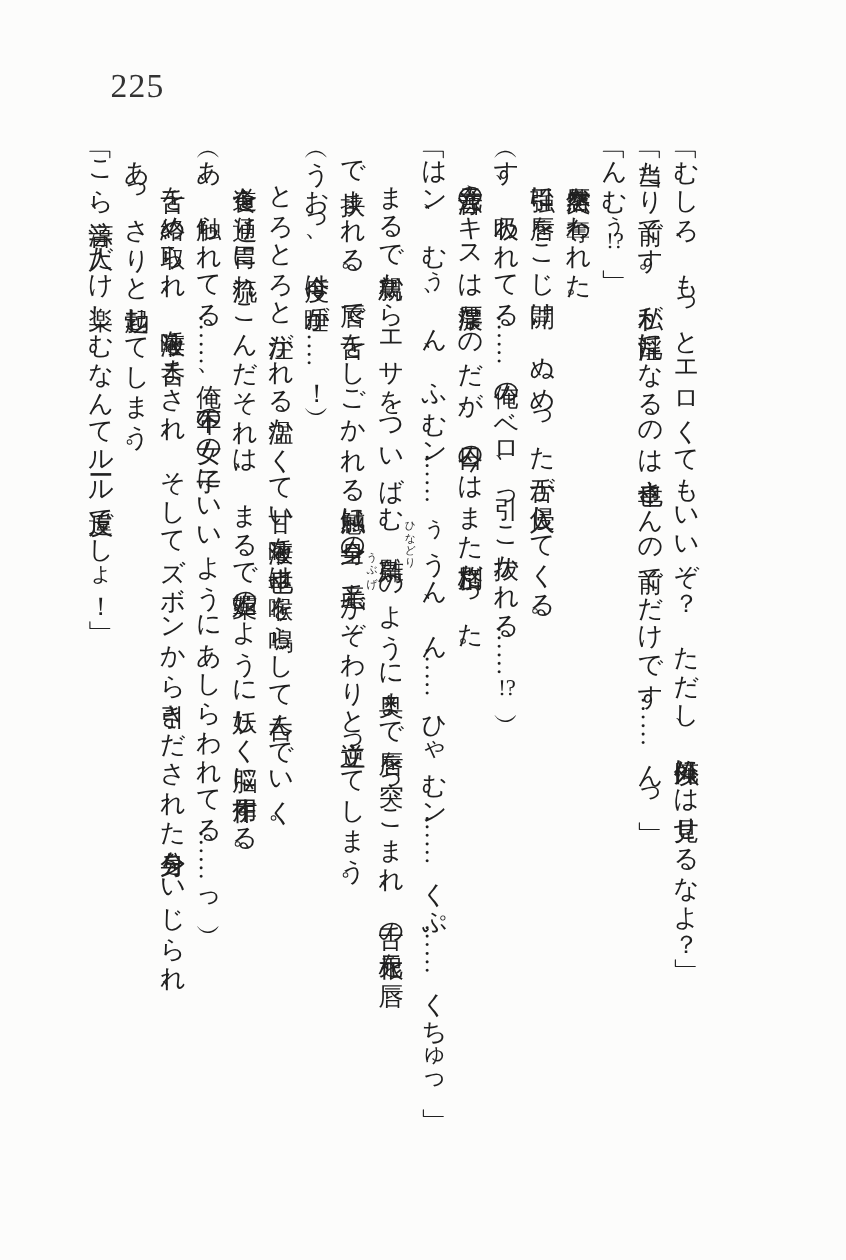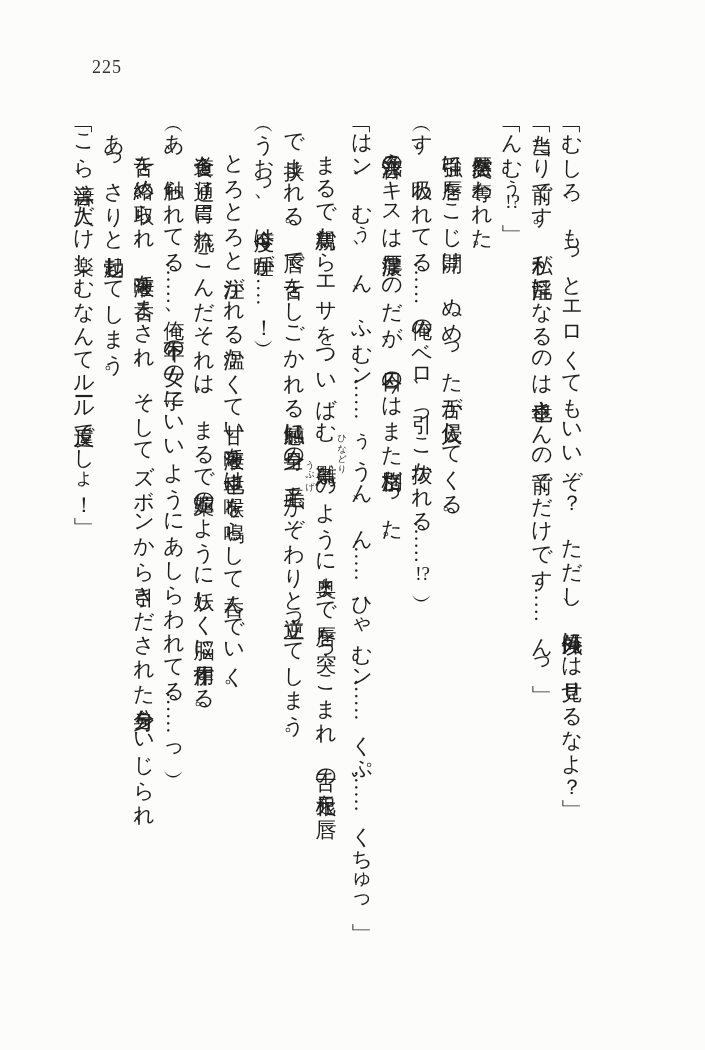--- a/index.html
+++ b/index.html
@@ -15,21 +15,21 @@
     width: 705px;
     height: 1050px;
     background: #fcfcfb;
     font-family: "Liberation Serif", "DejaVu Serif", serif;
     color: #212121;
   }
   .page-number {
     position: absolute;
     left: 92px;
     top: 57px;
-    font-size: 18px;
+    font-size: 28px;
     letter-spacing: 1px;
     color: #333333;
     font-family: "Liberation Serif", "DejaVu Serif", serif;
   }
   .text-block {
     position: absolute;
     top: 119px;
     right: 118px;
     height: 845px;
     writing-mode: vertical-rl;

